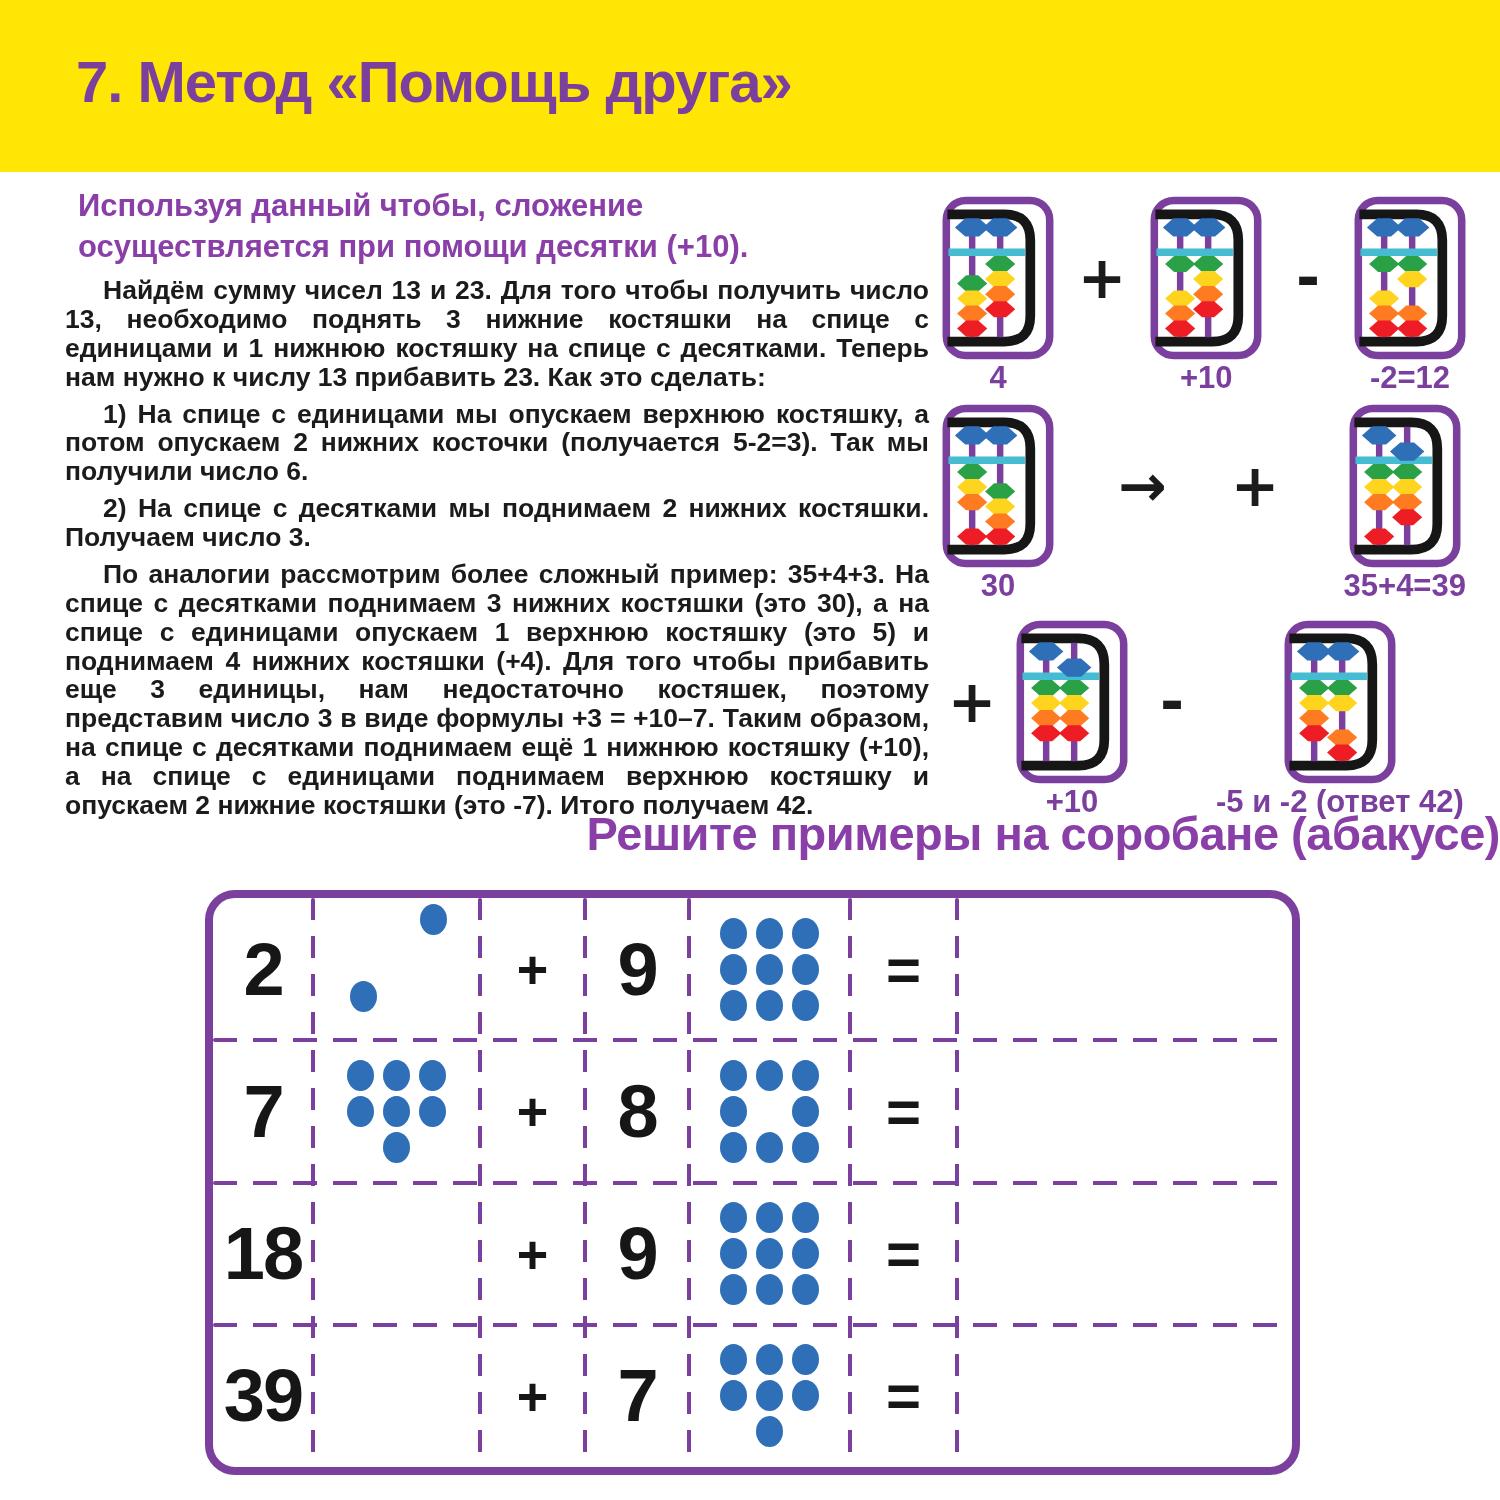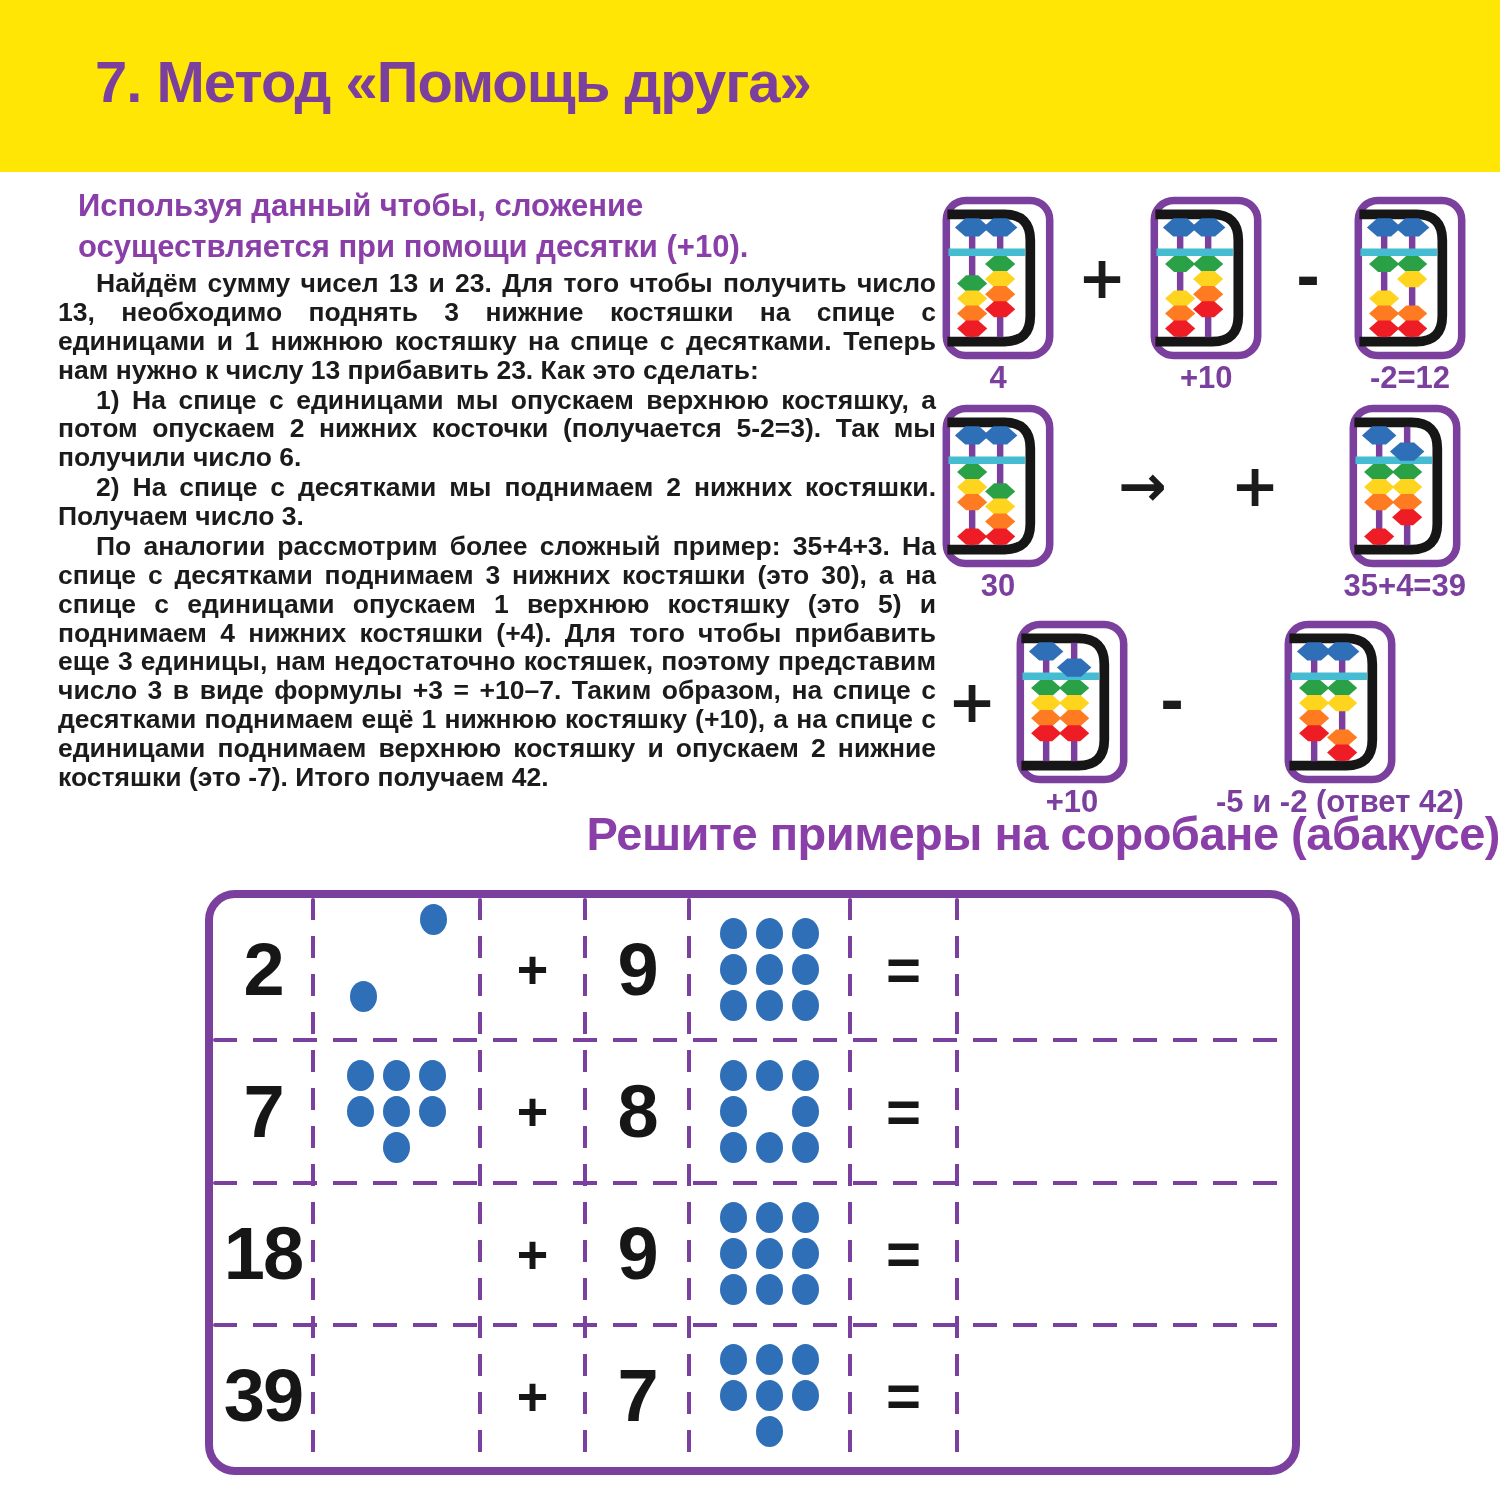--- a/index.html
+++ b/index.html
@@ -5,26 +5,26 @@
   html,body{margin:0;padding:0;}
   body{
     width:1500px;height:1500px;position:relative;background:#ffffff;
     font-family:"Liberation Sans","DejaVu Sans",sans-serif;
     overflow:hidden;
   }
   .page{position:absolute;inset:0;}
 
   
   #header{position:absolute;left:0;top:0;width:1500px;height:172px;background:var(--header_bg,#FFE604);}
-  #title{position:absolute;left:76px;top:48px;font-size:58px;font-weight:bold;color:var(--title_purple,#7B3F9E);letter-spacing:-1px;white-space:nowrap;margin-left:19px;}
+  #title{position:absolute;left:76px;top:48px;font-size:58px;font-weight:bold;color:var(--title_purple,#7B3F9E);letter-spacing:-1px;white-space:nowrap;}
 
   
   #subtitle{position:absolute;left:78px;top:186px;font-size:31px;font-weight:bold;color:var(--accent_purple,#8A3FA8);line-height:1.32;}
   #bodytext{position:absolute;left:57px;top:268px;width:880px;color:var(--text_black,#1B1B1B);}
-  #bodytext p{margin:1px;font-size:26.5px;line-height:1.09;text-align:justify;text-indent:38px;font-weight:600;}
+  #bodytext p{margin:8px;font-size:26.5px;line-height:1.09;text-align:justify;text-indent:38px;font-weight:600;}
 
   
   #figures .fig-row{position:absolute;display:flex;align-items:flex-start;justify-content:space-between;}
   #fig-row-0{left:942px;top:196px;width:524px;}
   #fig-row-1{left:942px;top:404px;width:524px;}
   #fig-row-2{left:950px;top:620px;width:500px;justify-content:flex-start;gap:22px;}
   .fig-op{height:164px;display:flex;align-items:center;justify-content:center;min-width:44px;
           font-size:58px;font-weight:bold;color:#1b1b1b;font-family:"DejaVu Sans","Liberation Sans",sans-serif;}
   .abacus{display:flex;flex-direction:column;align-items:center;}
   .abacus-cap{margin-top:0;font-size:31px;font-weight:bold;color:var(--title_purple,#7B3F9E);white-space:nowrap;line-height:1.15;}

